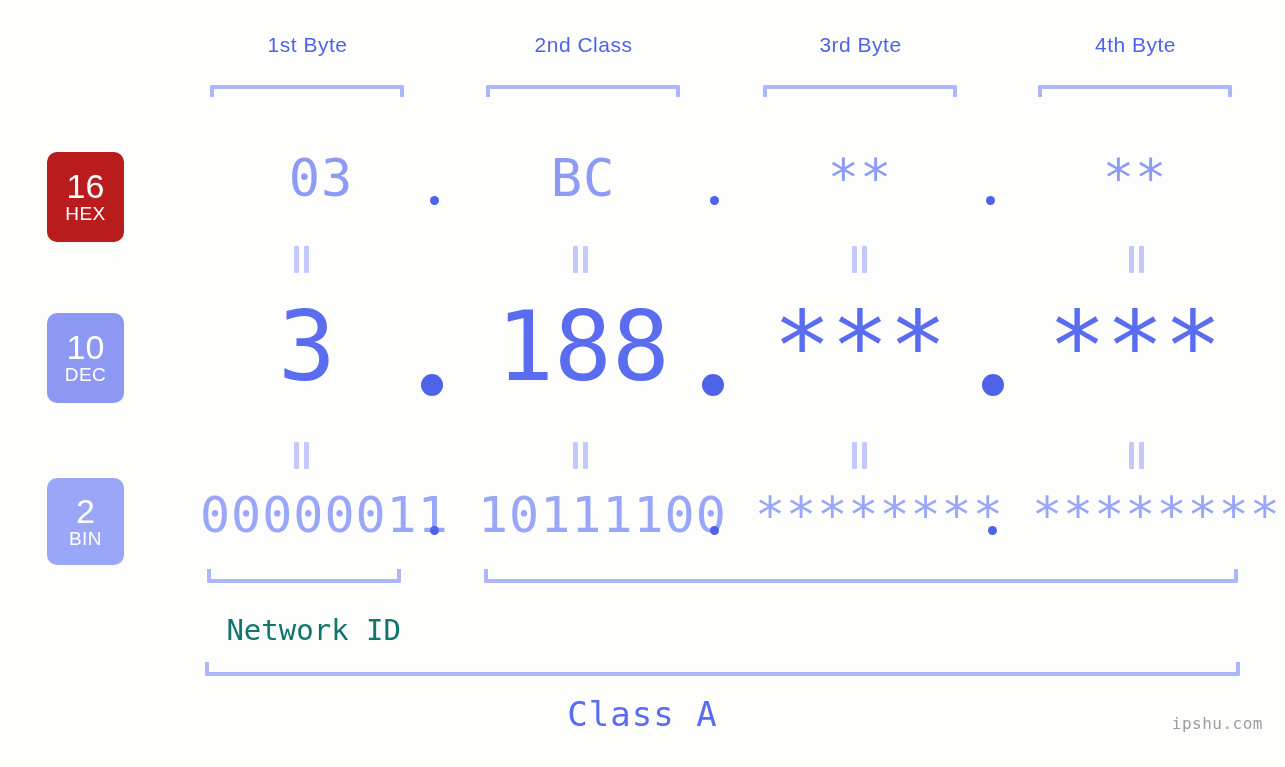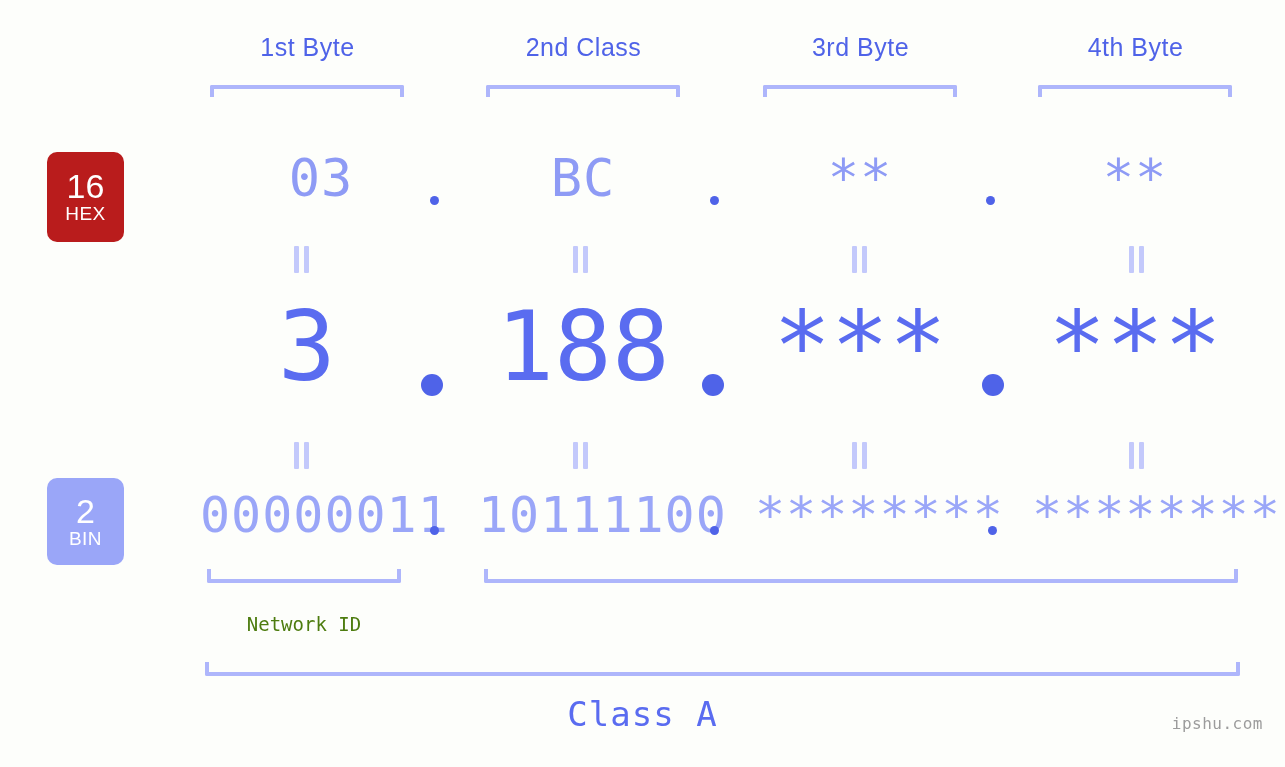--- a/index.html
+++ b/index.html
@@ -17,21 +17,21 @@
   #stage {
     position: relative;
     width: 1285px;
     height: 767px;
   }
 
   
   .byte-label {
     position: absolute;
     top: 33px;
-    font-size: 25px;
+    font-size: 21px;
     color: #4f63e8;
     font-family: "Liberation Sans", sans-serif;
     text-align: center;
     white-space: nowrap;
     letter-spacing: 0.5px;
   }
 
   
   .bracket-down {
     position: absolute;
@@ -134,24 +134,24 @@
     height: 27px;
     background: #c3c9fb;
     border-radius: 1px;
   }
   .eq span.a { left: 1px; }
   .eq span.b { left: 11px; }
 
   
   .id-label {
     position: absolute;
-    font-size: 19px;
-    color: #4d7c0f;
-    font-family: "DejaVu Sans Mono", monospace;
-    text-align: center;
+    font-size: 29px;
+    color: #0f766e;
+    font-family: "DejaVu Sans Mono", monospace;
+    text-align: right;
     white-space: nowrap;
   }
 
   
   #class-label {
     position: absolute;
     top: 694px;
     left: 0;
     width: 1285px;
     text-align: center;
@@ -183,20 +183,24 @@
   <div class="byte-label" style="left:1038px; width:195px;">4th Byte</div>
 
   <div class="bracket-down" style="left:210px; top:85px; width:194px;"></div>
   <div class="bracket-down" style="left:486px; top:85px; width:194px;"></div>
   <div class="bracket-down" style="left:763px; top:85px; width:194px;"></div>
   <div class="bracket-down" style="left:1038px; top:85px; width:194px;"></div>
 
   <div class="badge" id="badge-hex">
     <span class="num">16</span>
     <span class="unit">HEX</span>
+  </div>
+  <div class="badge" id="badge-dec">
+    <span class="num">10</span>
+    <span class="unit">DEC</span>
   </div>
   <div class="badge" id="badge-bin">
     <span class="num">2</span>
     <span class="unit">BIN</span>
   </div>
 
   <div class="hex-row">
     <div class="cell" style="left:224px; width:194px;">03</div>
     <div class="dot dot-sm" style="left:430px; top:196px;"></div>
     <div class="cell" style="left:486px; width:194px;">BC</div>

